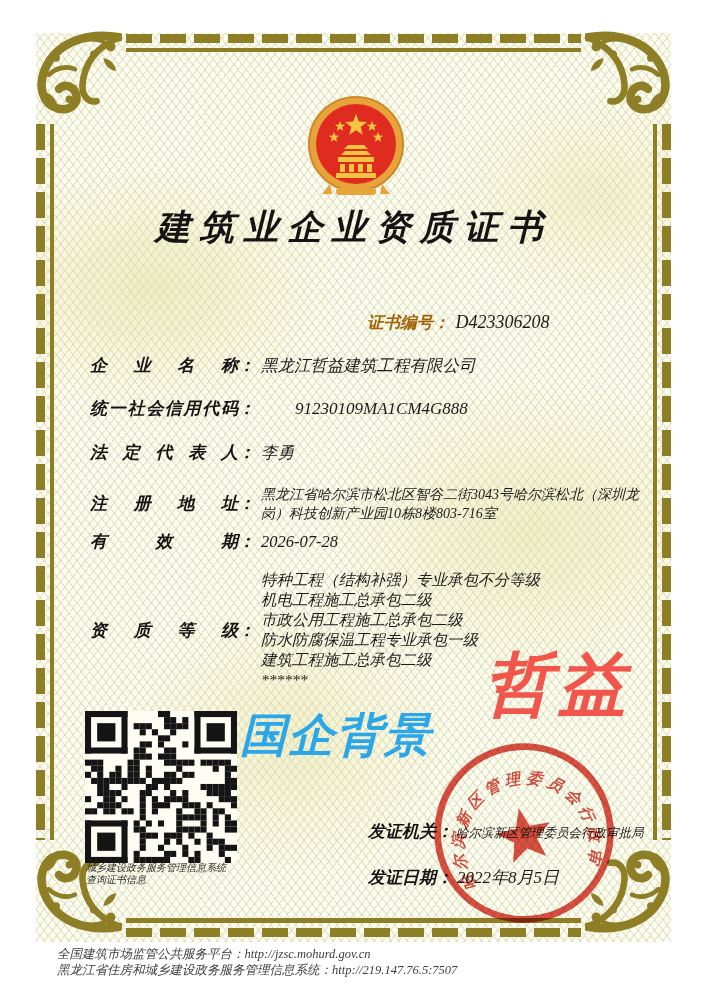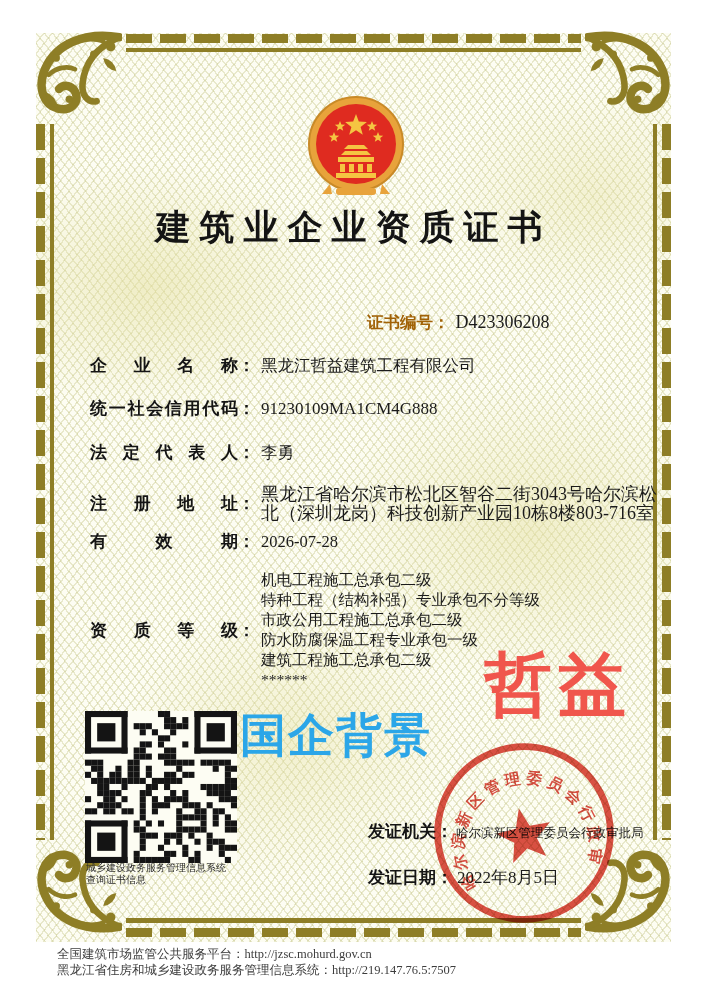--- a/index.html
+++ b/index.html
@@ -1,17 +1,17 @@
 <!DOCTYPE html>
 <html><head>
 <meta charset="utf-8">
 <style>
   html,body{margin:0;padding:0;}
   body{font-family:"Liberation Sans","DejaVu Sans",sans-serif;background:#ffffff;}
-  .page{position:relative;width:697px;height:1000px;background:#ffffff;overflow:hidden;}
+  .page{position:relative;width:697px;height:1000px;background:#ffffff;overflow:hidden;font-style:italic;}
 
   
   .cert-bg{
     position:absolute;left:36px;top:33px;width:635px;height:909px;
     background-color:#fdfdf3;
     background-image:
       radial-gradient(ellipse 260px 180px at 18% 28%, rgba(228,224,160,.55), rgba(228,224,160,0) 70%),
       radial-gradient(ellipse 300px 220px at 78% 55%, rgba(228,224,160,.50), rgba(228,224,160,0) 70%),
       radial-gradient(ellipse 240px 200px at 40% 78%, rgba(228,224,160,.45), rgba(228,224,160,0) 70%),
       radial-gradient(ellipse 220px 160px at 88% 18%, rgba(228,224,160,.40), rgba(228,224,160,0) 70%),
@@ -54,23 +54,23 @@
   .cert-no .val{font-family:"Liberation Serif","DejaVu Serif",serif;font-size:18px;color:#1b1b1b;margin-left:6px;}
 
   
   .frow{position:absolute;left:90px;display:flex;align-items:center;}
   .flabel{display:inline-block;width:148px;text-align:justify;text-align-last:justify;
           font-size:17px;font-weight:700;color:#141414;line-height:21px;}
   .fcolon{font-size:17px;font-weight:700;color:#141414;line-height:21px;}
   .fval{font-family:"Liberation Serif","DejaVu Serif",serif;font-size:16.5px;color:#1b1b1b;
         margin-left:6px;line-height:21px;}
   .row-company{top:355px;}
-  .row-credit{top:398px;}  .row-credit .fval{font-size:17px;}
+  .row-credit{top:398px;}  .row-credit .fval{font-size:17px;padding-left:34px;}
   .row-legal{top:442px;}
-  .row-address{top:484px;} .row-address .fval{width:396px;font-size:18px;line-height:19px;margin-top:1px;}
+  .row-address{top:484px;} .row-address .fval{width:396px;font-size:14px;line-height:19px;margin-top:1px;}
   .row-valid{top:531px;}
   .row-qual{top:570px;}
   .qual-list .q{font-family:"Liberation Serif","DejaVu Serif",serif;font-size:15.5px;color:#1b1b1b;line-height:20px;}
 
   
   .wm-red{position:absolute;left:484px;top:650px;font-size:68px;font-weight:800;
           color:#F0564C;letter-spacing:6px;line-height:1;}
   .wm-blue{position:absolute;left:240px;top:712px;font-size:46px;font-weight:800;
            color:#2BA6E8;letter-spacing:2px;line-height:1;}
 
@@ -239,22 +239,22 @@
   </div>
   <div class="frow row-valid">
     <span class="flabel">有效期</span>
       <span class="fcolon">：</span>
     <span class="fval">2026-07-28</span>
   </div>
   <div class="frow row-qual">
     <span class="flabel">资质等级</span>
       <span class="fcolon">：</span>
     <span class="fval qual-list">
+      <div class="q">特种工程（结构补强）专业承包不分等级</div>
       <div class="q">机电工程施工总承包二级</div>
-      <div class="q">特种工程（结构补强）专业承包不分等级</div>
       <div class="q">市政公用工程施工总承包二级</div>
       <div class="q">防水防腐保温工程专业承包一级</div>
       <div class="q">建筑工程施工总承包二级</div>
       <div class="q">******</div>
     </span>
   </div>
 
   <div class="wm-red">哲益</div>
   <div class="wm-blue">国企背景</div>
 

